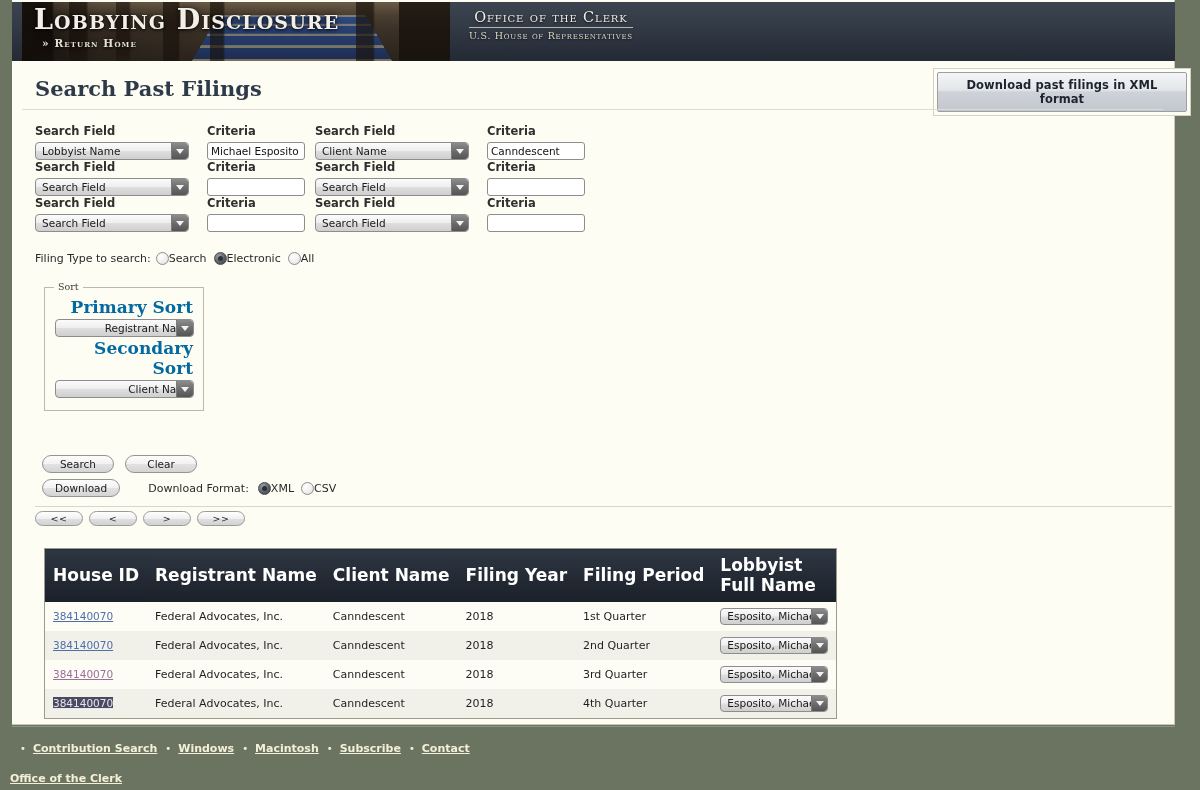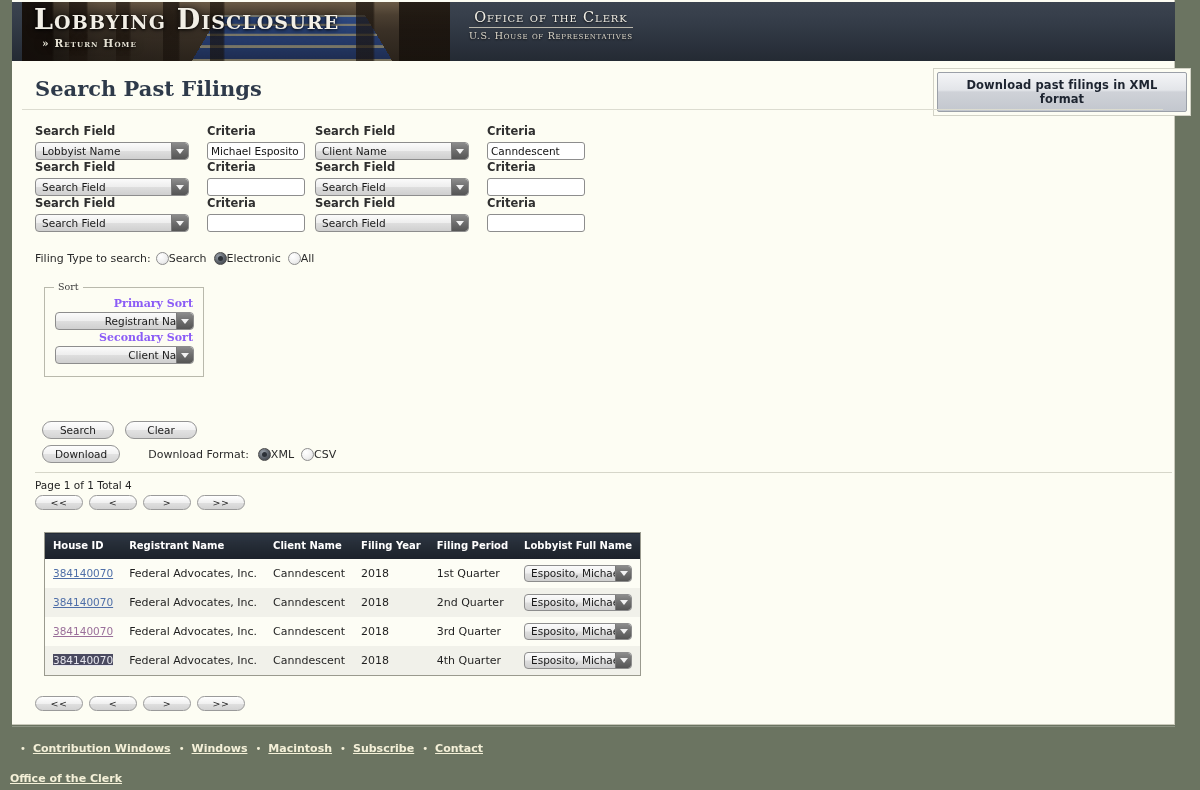--- a/index.html
+++ b/index.html
@@ -230,21 +230,21 @@
     text-align: right;
   }
   #sort-legend {
     position:absolute; left: 9px; top: -7px;
     background: #fdfdf3; padding: 0 4px;
     font-family: "DejaVu Serif","Liberation Serif",serif;
     font-size: 9.5px; color: #3a3a3a;
   }
   .sort-h {
     font-family: "DejaVu Serif","Liberation Serif",serif;
-    font-size: 11px; font-weight: 700; color: #8b5cf6;
+    font-size: 17px; font-weight: 700; color: #0369a1;
     margin: 1px 0 2px 0;
   }
   .sel.sort-sel { width: 139px; }
 
   
   #actions { margin: 42px 0 0 20px; }
   .pillbtn {
     display:inline-block;
     min-width: 72px; height: 18px; line-height: 16px;
     padding: 0 12px;
@@ -274,21 +274,21 @@
   
   #results-wrap { margin: 22px 0 0 22px; }
   table#results {
     border-collapse: collapse;
     border: 1px solid #9a9a8e;
     background: #fff;
     font-size: 11px;
   }
   #results thead th {
     background: linear-gradient(180deg,#2e3643 0%,#222932 60%,#1b212a 100%);
-    color: #fff; font-size: 10px; font-weight: 700;
+    color: #fff; font-size: 17px; font-weight: 700;
     text-align: left; padding: 7px 8px 7px 8px;
     vertical-align: middle;
     line-height: 1.15;
   }
   #results tbody td {
     padding: 6px 8px; color: #1f1f1f; vertical-align: middle;
     font-size: 11px; white-space: nowrap;
   }
   #results tbody tr:nth-child(odd)  { background: #fdfdf5; }
   #results tbody tr:nth-child(even) { background: #f1f1ea; }
@@ -451,21 +451,20 @@
           <span class="radio on"></span>
           <span class="rlabel">XML</span>
           <span class="radio"></span>
           <span class="rlabel">CSV</span>
         </div>
       </div>
 
       <div id="hr-main"></div>
 
       
-      <div class="pager-info">Page 1 of 1 Total 4</div>
       <div class="pager">
         <span class="pgbtn">&lt;&lt;</span>
         <span class="pgbtn">&lt;</span>
         <span class="pgbtn">&gt;</span>
         <span class="pgbtn">&gt;&gt;</span>
       </div>
 
       
       <div id="results-wrap">
         <table id="results">
@@ -532,21 +531,21 @@
         <span class="pgbtn">&gt;&gt;</span>
       </div>
 
     </div>
   </div>
 
   <div id="footer">
     <div id="footer-rule"></div>
     <div id="footer-links">
       <span class="bullet">•</span>
-      <a class="flink">Contribution Windows</a>
+      <a class="flink">Contribution Search</a>
       <span class="bullet">•</span>
       <a class="flink">Windows</a>
       <span class="bullet">•</span>
       <a class="flink">Macintosh</a>
       <span class="bullet">•</span>
       <a class="flink">Subscribe</a>
       <span class="bullet">•</span>
       <a class="flink">Contact</a>
     </div>
     <div id="footer-org">

